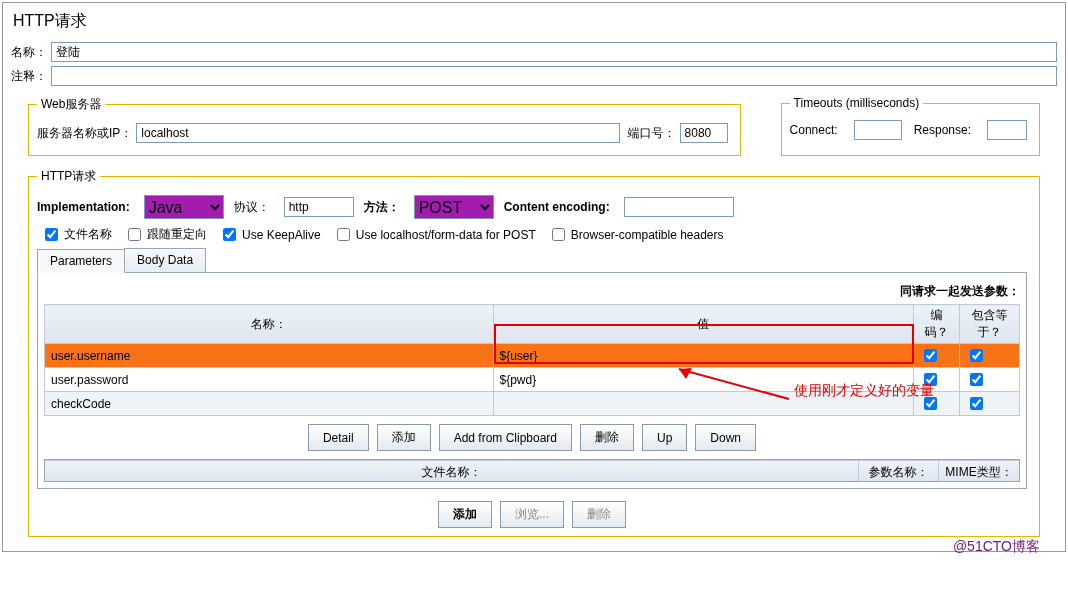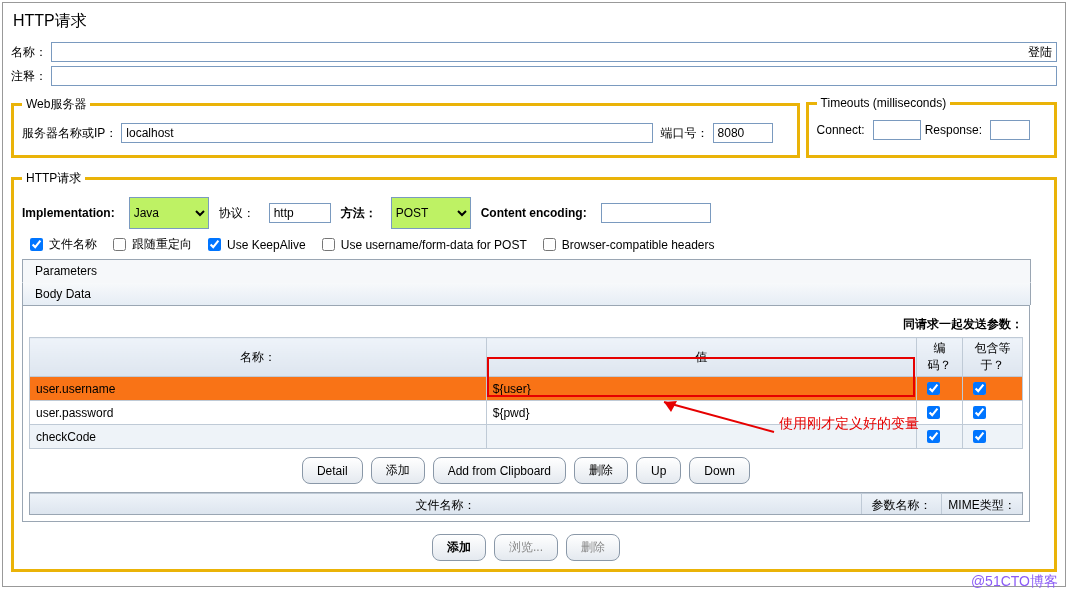--- a/index.html
+++ b/index.html
@@ -28,43 +28,42 @@
   .lbl { white-space: nowrap; margin-right: 4px; }
   input[type="text"] {
     border: 1px solid #7a9abf;
     height: 20px;
     padding: 1px 4px;
     font-size: 12px;
     font-family: inherit;
   }
   select {
     border: 1px solid #7a9abf;
-    height: 32px;
-    font-size: 12px;
+    height: 24px;
+    font-size: 16px;
     font-family: inherit;
-    background: #bef264;
+    background: #a21caf;
   }
   fieldset {
-    border: 3px solid #eab308;
-    margin: 6px 0;
-    padding: 6px 24px 8px 8px;
+    border: 1px solid #eab308;
+    margin: 6px 17px;
+    padding: 6px 12px 8px 8px;
   }
   legend {
     font-size: 12px;
     padding: 0 4px;
   }
   .flex { display: flex; }
   .grow { flex: 1 1 auto; }
   .checks { display: flex; gap: 12px; margin: 6px 0 4px 4px; align-items: center; }
   .checks label { display: inline-flex; align-items: center; gap: 3px; }
   .tabs {
     display: flex;
     border-bottom: 1px solid #9aa6b3;
     margin-top: 4px;
-    flex-direction: column;
   }
   .tab {
     border: 1px solid #9aa6b3;
     border-bottom: none;
     padding: 4px 12px;
     background: linear-gradient(#f7f9fb,#e6edf5);
     margin-right: -1px;
     cursor: pointer;
   }
   .tab.active {
@@ -107,21 +106,21 @@
     justify-content: center;
     gap: 8px;
     margin-top: 8px;
   }
   button {
     font-family: inherit;
     font-size: 12px;
     padding: 4px 14px;
     border: 1px solid #8a98a8;
     background: linear-gradient(#ffffff,#e4e9ef);
-    border-radius: 8px;
+    border-radius: 0;
     cursor: pointer;
   }
   button.primary {
     font-weight: bold;
   }
   button:disabled {
     color: #888;
   }
   .redbox {
     position: absolute;
@@ -155,75 +154,75 @@
   }
   .filehdr > div {
     border-right: 1px solid #bfcad6;
     text-align: center;
     padding: 3px 4px;
     background: linear-gradient(#eef3f9,#dde5ef);
     height: 20px;
   }
   .watermark {
     position: absolute;
-    right: 10px;
+    right: 28px;
     bottom: 8px;
-    color: #8b5cf6;
+    color: #701a75;
     font-size: 14px;
     pointer-events: none;
   }
   .outer { position: relative; padding-bottom: 10px; }
 </style>
 </head>
 <body>
 
 <div class="outer">
 <div class="panel">
   <div class="title">HTTP请求</div>
 
   <div class="row">
     <span class="lbl">名称：</span>
-    <input type="text" class="grow" style="width: 100%; text-align: right;" value="登陆">
+    <input type="text" class="grow" style="width: 100%;" value="登陆">
   </div>
   <div class="row">
     <span class="lbl">注释：</span>
     <input type="text" class="grow" style="width: 100%;" value="">
   </div>
 
   <div class="flex" style="gap:6px;">
     <fieldset class="grow">
       <legend>Web服务器</legend>
       <div class="row">
         <span class="lbl">服务器名称或IP：</span>
         <input type="text" class="grow" value="localhost" style="">
         <span class="lbl" style="margin-left:8px">端口号：</span>
-        <input type="text" style="width: 60px;" value="8080">
+        <input type="text" style="width: 48px;" value="8080">
       </div>
     </fieldset>
     <fieldset style="width:228px">
       <legend>Timeouts (milliseconds)</legend>
-      <div class="row" style="gap:4px">
+      <div class="row" style="gap:12px">
         <span class="lbl">Connect:</span>
         <input type="text" style="width: 48px;" value="">
         <span class="lbl">Response:</span>
         <input type="text" style="width: 40px;" value="">
       </div>
     </fieldset>
   </div>
 
   <fieldset>
     <legend>HTTP请求</legend>
 
     <div class="row" style="gap:10px;">
       <span class="lbl" style="font-weight:bold">Implementation:</span>
       <select style="width:80px">
         <option>Java</option>
       </select>
       <span class="lbl" style="font-weight:normal">协议：</span>
-      <input type="text" style="width: 62px;" value="http">
+      <input type="text" style="width: 70px;" value="http">
       <span class="lbl" style="font-weight:bold">方法：</span>
       <select style="width:80px">
         <option>POST</option>
       </select>
       <span class="lbl" style="font-weight:bold">Content encoding:</span>
       <input type="text" style="width: 110px;" value="">
     </div>
 
 
     <div class="checks">
@@ -234,21 +233,21 @@
       <label>
             <input type="checkbox" style="">
             <span>跟随重定向</span>
           </label>
       <label>
             <input type="checkbox" checked="" style="">
             <span>Use KeepAlive</span>
           </label>
       <label>
             <input type="checkbox" style="">
-            <span>Use username/form-data for POST</span>
+            <span>Use localhost/form-data for POST</span>
           </label>
       <label>
             <input type="checkbox" style="">
             <span>Browser-compatible headers</span>
           </label>
     </div>
 
     <div class="tabs">
       <div class="tab active">Parameters</div>
       <div class="tab">Body Data</div>

